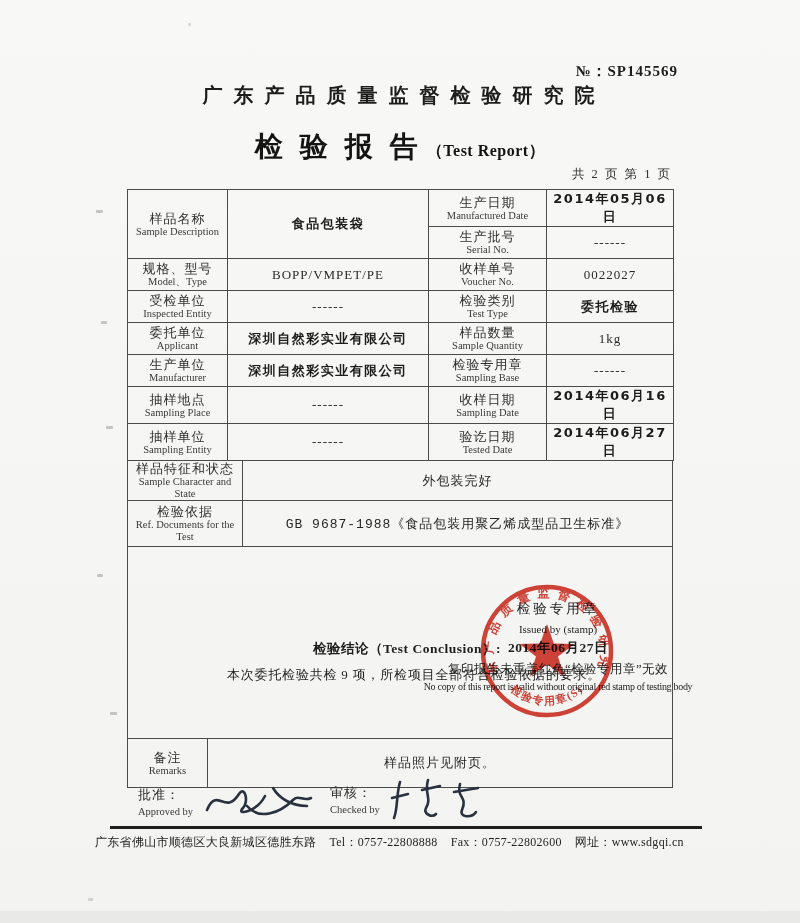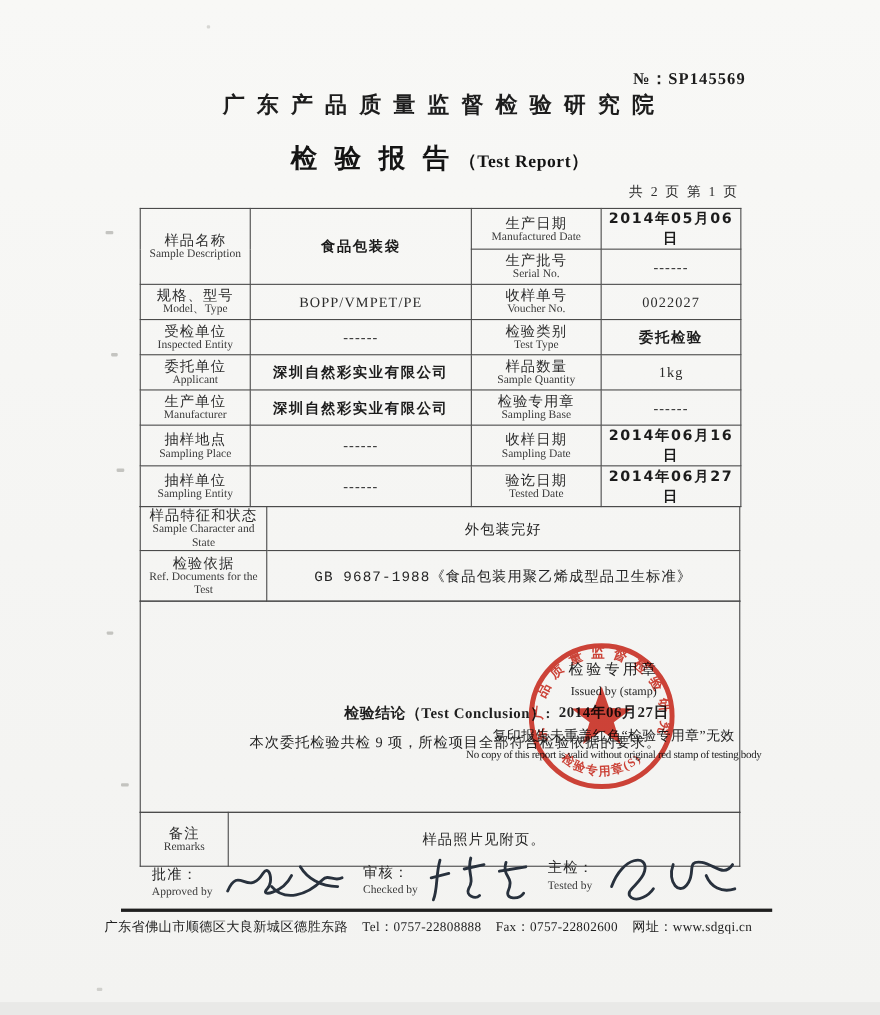--- a/index.html
+++ b/index.html
@@ -5,21 +5,21 @@
   html,body{margin:0;padding:0;}
   body{width:800px;height:923px;background:#e9e9e7;font-family:"Liberation Serif","DejaVu Serif",serif;}
   .page{position:relative;width:800px;height:911px;overflow:hidden;
         background:linear-gradient(180deg,#f8f8f6 0%,#f5f5f3 55%,#f3f3f1 100%);color:#2b2b2b;}
   
   .report-no{position:absolute;top:62px;right:122px;font-size:15px;font-weight:bold;letter-spacing:1px;color:#1d1d1d;}
   .inst-cn{position:absolute;top:82px;left:0;right:0;text-align:center;font-size:20px;font-weight:bold;
            letter-spacing:3px;color:#1d1d1d;}
   .inst-en{position:absolute;top:109px;left:0;right:0;text-align:center;font-size:13px;font-weight:bold;color:#1d1d1d;}
   .title-row{position:absolute;top:128px;left:0;right:0;text-align:center;color:#141414;}
-  .title-cn{font-size:24px;font-weight:bold;letter-spacing:5px;}
+  .title-cn{font-size:28px;font-weight:bold;letter-spacing:5px;}
   .title-en{font-size:16px;font-weight:bold;letter-spacing:.5px;}
   .pagination{position:absolute;top:166px;right:128px;font-size:12.5px;letter-spacing:2px;color:#2e2e2e;}
   
   .tablewrap{position:absolute;left:127px;top:190px;width:546px;}
   table.grid{border-collapse:collapse;table-layout:fixed;width:546px;margin-top:-1px;}
   table.grid td{border:1px solid #4b4b4b;padding:0;vertical-align:middle;text-align:center;overflow:hidden;}
   .lab .cn{font-size:13px;letter-spacing:1px;color:#2e2e2e;line-height:15px;}
   .lab .en{font-size:10.5px;color:#3a3a3a;line-height:12px;}
   .vcell{font-family:"DejaVu Sans","Liberation Sans",sans-serif;font-weight:600;font-size:13px;
          letter-spacing:1.5px;color:#1c1c1c;}
@@ -262,31 +262,20 @@
       <div class="sig-label">
         <div class="cn">批准：</div>
         <div class="en">Approved by</div>
       </div>
       <svg class="sig-ink" width="120" height="52" viewBox="0 0 120 52">
         <path d="M8,34 C18,10 26,40 40,18 C46,9 50,26 44,32 C36,40 58,36 66,20"></path>
         <path d="M48,30 C60,44 80,38 94,24 C100,18 104,26 112,22"></path>
         <path d="M74,12 C80,22 92,30 108,30"></path>
       </svg>
     </div>
-    <div class="sig-group sig-3">
-      <div class="sig-label">
-        <div class="cn">主检：</div>
-        <div class="en">Tested by</div>
-      </div>
-      <svg class="sig-ink" width="130" height="56" viewBox="0 0 130 56">
-        <path d="M10,36 C20,8 44,6 40,22 C37,34 20,40 28,46 C34,50 44,44 48,38"></path>
-        <path d="M66,16 C60,32 72,46 80,32 C86,22 78,12 92,14 C104,16 112,28 120,16"></path>
-        <path d="M96,26 C100,36 110,42 122,38"></path>
-      </svg>
-    </div>
   </div>
 
   <div class="footer-rule"></div>
   <div class="footer">
     <span>广东省佛山市顺德区大良新城区德胜东路</span>
     <span>Tel：0757-22808888</span>
     <span>Fax：0757-22802600</span>
     <span>网址：www.sdgqi.cn</span>
   </div>
 

